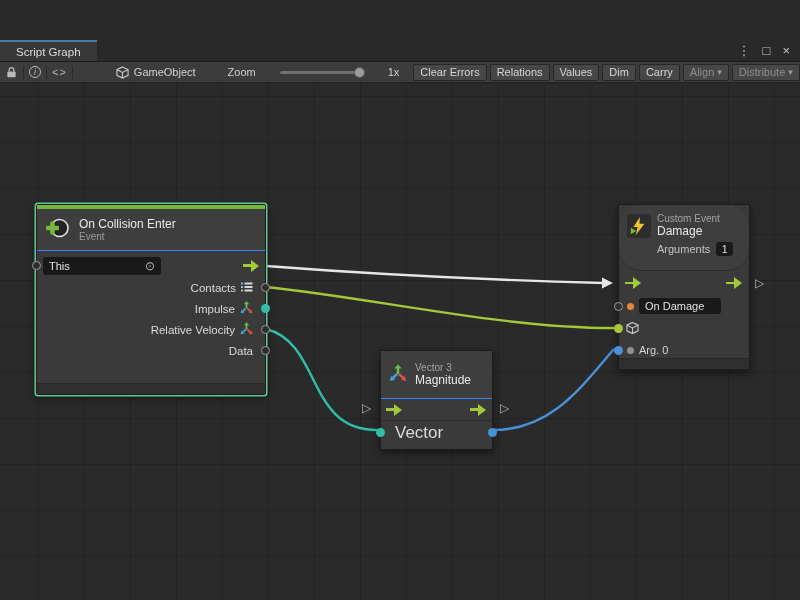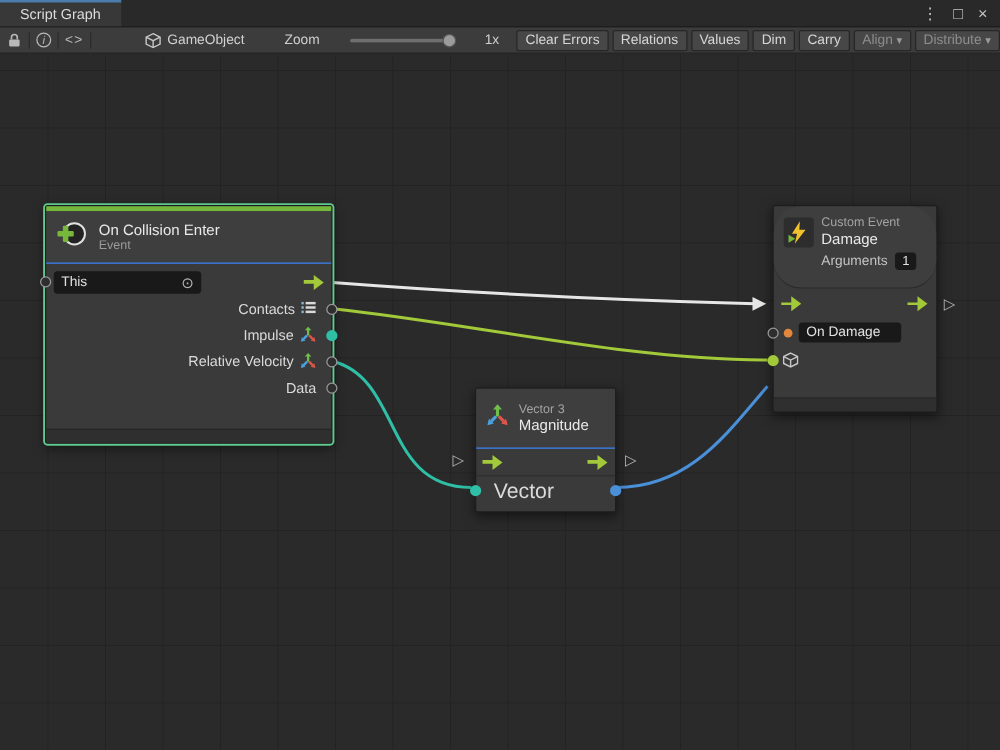--- a/index.html
+++ b/index.html
@@ -1,18 +1,18 @@
 <!DOCTYPE html>
 <html style="--flow-green: #a2c93a; --event-strip: #74b73c; --vector-teal: #2fbfa7; --float-blue: #4a90d9; --string-orange: #e2873b; --wire-white: #e6e6e6; --selection-green: #5fc98f;"><head>
 <meta charset="utf-8">
 <style>
   * { margin:0; padding:0; box-sizing:border-box; }
   html,body { width:800px; height:600px; overflow:hidden; }
   body { background:#282828; font-family:"Liberation Sans", sans-serif; }
-  #window { position:relative; width:800px; height:436px; background:#282828; }
+  #window { position:relative; width:800px; height:436px; background:#282828;margin-top:40px; }
 
   
   .tabbar { height:22px; background:#292929; display:flex; align-items:stretch; border-bottom:1px solid #1b1b1b; }
   .tab { background:#383838; border-top:2px solid #4a7dab; padding:0 16px; display:flex; align-items:center; font-size:11.5px; color:#dcdcdc; }
   .win-controls { margin-left:auto; display:flex; align-items:center; gap:12px; padding-right:10px; color:#c2c2c2; }
   .wc { font-size:13px; line-height:1; cursor:default; }
 
   
   .toolbar { height:21px; background:#3c3c3c; border-bottom:1px solid #232323; display:flex; align-items:center; padding:0 5px; font-size:11px; color:#cfcfcf; overflow:hidden; white-space:nowrap; }
   .tsep { width:1px; height:13px; background:#2b2b2b; margin:0 5px; flex:0 0 auto; }
@@ -298,20 +298,25 @@
         <span class="field name-field">On Damage</span>
       </div>
       <div class="n3row">
         <span class="port left fill-green"></span>
         <span class="icon-at">
           <svg width="13" height="13" viewBox="0 0 14 14">
               <use href="#icon-cube"></use>
             </svg>
         </span>
       </div>
+      <div class="n3row">
+        <span class="port left fill-blue"></span>
+        <span class="dot gray" style="left:8px;"></span>
+        <span class="n3label">Arg. 0</span>
+      </div>
       <div class="nfooter"></div>
     </div>
 
     <span class="tri" style="left:362px; top:318px;">▷</span>
     <span class="tri" style="left:500px; top:318px;">▷</span>
     <span class="tri" style="left:755px; top:193px;">▷</span>
 
   </div>
 </div>
 

